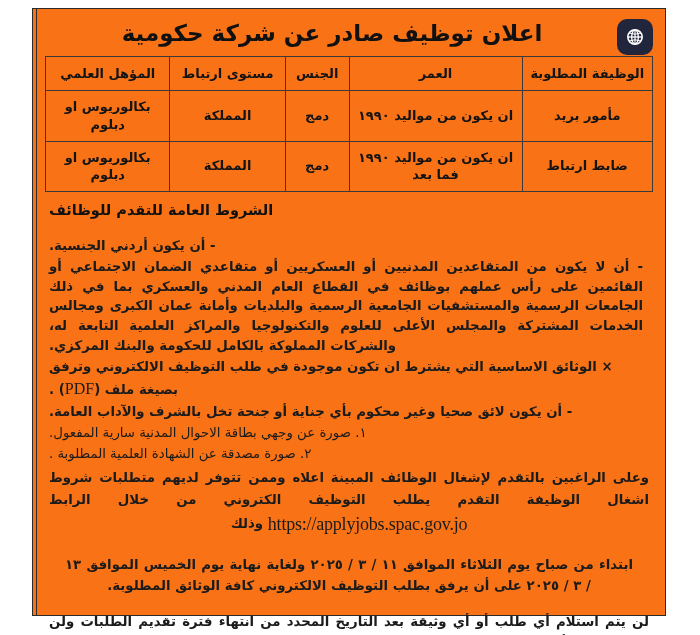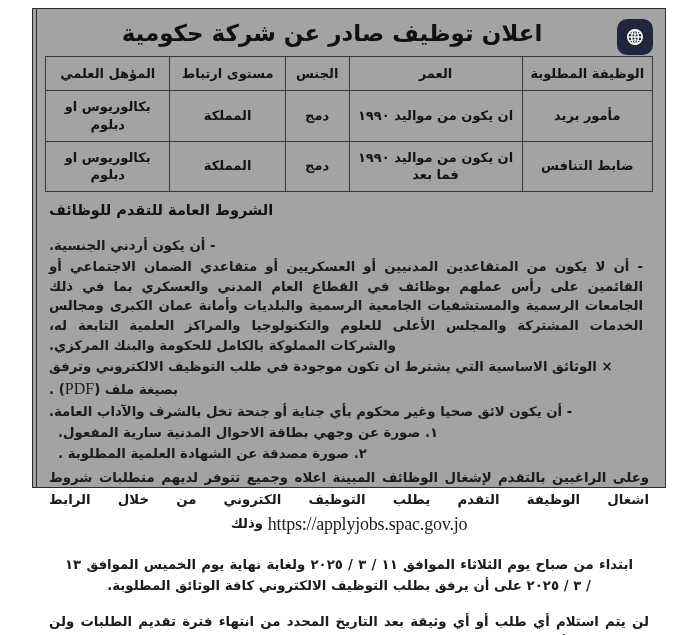--- a/index.html
+++ b/index.html
@@ -14,24 +14,24 @@
     color: #1b1b1b;
     overflow: hidden;
   }
 
   
   #ad-frame {
     position: absolute;
     left: 32px;
     top: 8px;
     width: 634px;
-    height: 480px;
+    height: 608px;
     box-sizing: border-box;
     border: 1.6px solid #2b2b2b;
-    background: #a3a3a3;
+    background: #f97316;
   }
   #ad-frame-inner-rule {
     position: absolute;
     left: 3px;
     top: 0;
     bottom: 0;
     width: 1.4px;
     background: #2b2b2b;
   }
 
@@ -123,25 +123,25 @@
     line-height: 1.5;
     text-align: justify;
     text-align-last: left;
     color: #1b1b1b;
     margin: 0 6px 1px 0;
   }
   .cond-line.lt { text-align: left;  text-align-last: left;  }
 
   .doc-item {
     font-size: 13.3px;
-    font-weight: bold;
+    font-weight: normal;
     line-height: 1.5;
     text-align: left;
     color: #1b1b1b;
-    margin: 1px 9px;
+    margin: 1px 0;
   }
 
   .pdf-mono {
     font-family: "Liberation Serif", "DejaVu Serif", serif;
     font-weight: normal;
     font-size: 16px;
   }
   .url-latin {
     font-family: Liberation Serif, serif;
     font-weight: normal;
@@ -223,42 +223,42 @@
       </thead>
       <tbody>
         <tr>
           <td>مأمور بريد</td>
           <td>ان يكون من مواليد ١٩٩٠</td>
           <td>دمج</td>
           <td>المملكة</td>
           <td>بكالوريوس او دبلوم</td>
         </tr>
         <tr>
-          <td>ضابط التنافس</td>
+          <td>ضابط ارتباط</td>
           <td>ان يكون من مواليد ١٩٩٠ فما بعد</td>
           <td>دمج</td>
           <td>المملكة</td>
           <td>بكالوريوس او دبلوم</td>
         </tr>
       </tbody>
     </table>
 
     <div class="conditions">
       <div class="sec-title">الشروط العامة للتقدم للوظائف</div>
 
       <p class="cond-line lt">- أن يكون أردني الجنسية.</p>
       <p class="cond-line">- أن لا يكون من المتقاعدين المدنيين أو العسكريين أو متقاعدي الضمان الاجتماعي أو القائمين على رأس عملهم بوظائف في القطاع العام المدني والعسكري بما في ذلك الجامعات الرسمية والمستشفيات الجامعية الرسمية والبلديات وأمانة عمان الكبرى ومجالس الخدمات المشتركة والمجلس الأعلى للعلوم والتكنولوجيا والمراكز العلمية التابعة له، والشركات المملوكة بالكامل للحكومة والبنك المركزي.</p>
       <p class="cond-line lt"><span>× الوثائق الاساسية التي يشترط ان تكون موجودة في طلب التوظيف الالكتروني وترفق بصيغة ملف (</span><span class="pdf-mono">PDF</span><span>) .</span></p>
 
       <p class="cond-line lt">- أن يكون لائق صحيا وغير محكوم بأي جناية أو جنحة تخل بالشرف والآداب العامة.</p>
 
       <p class="doc-item">١.  صورة عن وجهي بطاقة الاحوال المدنية سارية المفعول.</p>
       <p class="doc-item">٢. صورة مصدقة عن الشهادة العلمية المطلوبة .</p>
 
-      <p class="apply-para"><span>وعلى الراغبين بالتقدم لإشغال الوظائف المبينة اعلاه وجميع تتوفر لديهم متطلبات شروط اشغال الوظيفة التقدم يطلب التوظيف الكتروني من خلال الرابط</span>
+      <p class="apply-para"><span>وعلى الراغبين بالتقدم لإشغال الوظائف المبينة اعلاه وممن تتوفر لديهم متطلبات شروط اشغال الوظيفة التقدم يطلب التوظيف الكتروني من خلال الرابط</span>
         <span class="url-latin">https://applyjobs.spac.gov.jo</span>
         <span>وذلك</span></p>
 
       <p class="dates-para">ابتداء من صباح يوم الثلاثاء الموافق ١١ / ٣ / ٢٠٢٥ ولغاية نهاية يوم الخميس الموافق ١٣ / ٣ / ٢٠٢٥ على أن يرفق بطلب التوظيف الالكتروني كافة الوثائق المطلوبة.</p>
 
       <p class="final-para">لن يتم استلام أي طلب أو أي وثيقة بعد التاريخ المحدد من انتهاء فترة تقديم الطلبات ولن يتم النظر بأي طلب غير مستوفٍ للشروط والوثائق المطلوبة بالإعلان وجميع الوثائق المطلوبة يجب ان تكون مصدقة حسب الأصول من الجهات ذات الاختصاص، ولا يجوز التقدم لأكثر من وظيفة واحدة.</p>
     </div>
 
   </div>
 </div>

